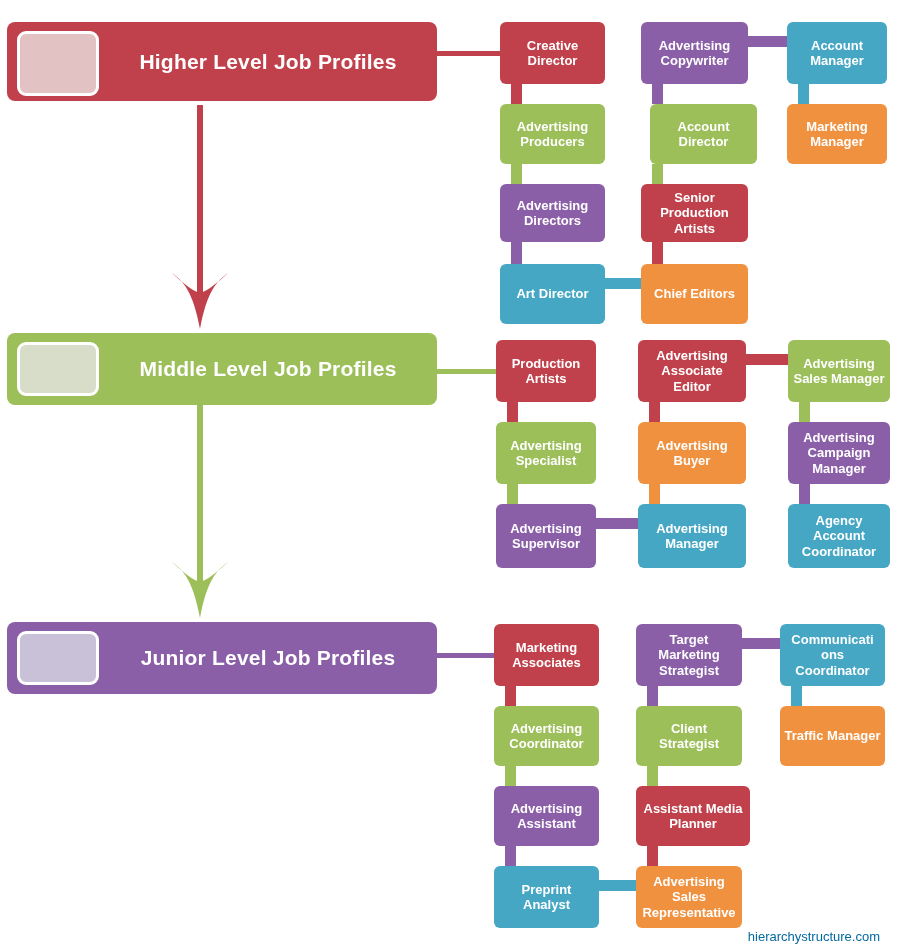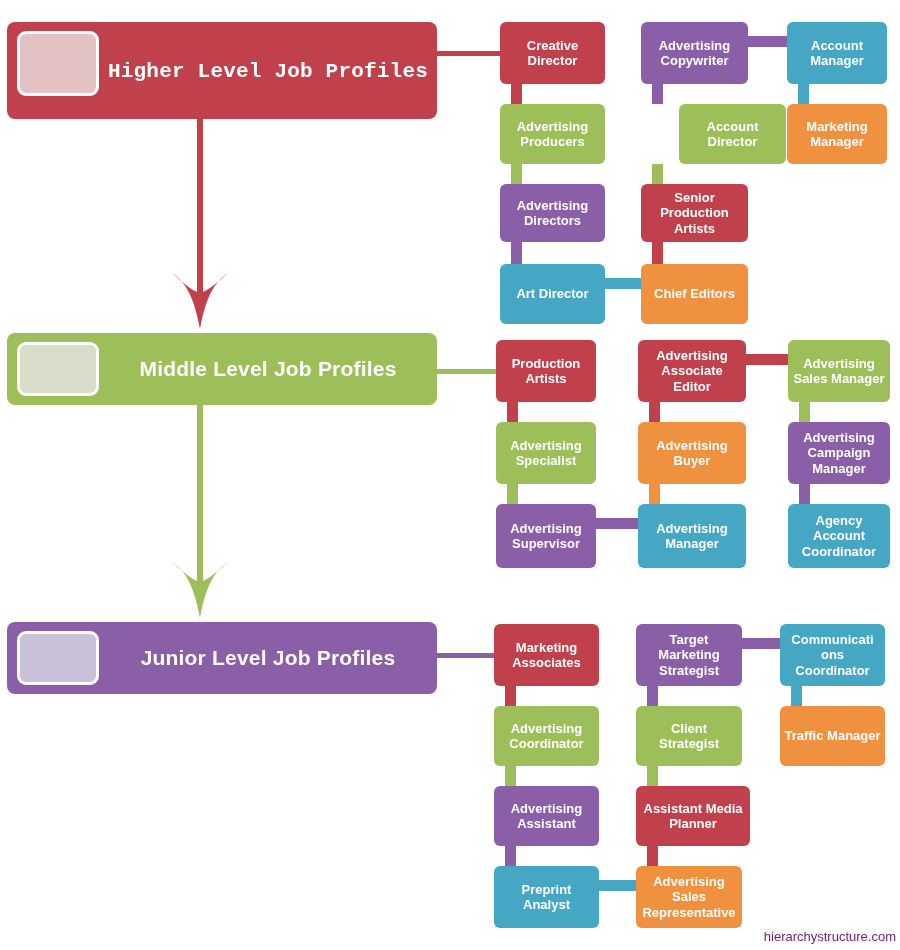--- a/index.html
+++ b/index.html
@@ -57,31 +57,31 @@
   .stub-v{position:absolute;width:11px;}
   .stub-h{position:absolute;height:11px;}
   .lead{position:absolute;height:5px;}
 
   
   .arrow-shaft{position:absolute;width:6px;}
   .arrow-head{position:absolute;}
 
   .watermark{
     position:absolute;
-    right:4px;bottom:6px;
+    right:20px;bottom:6px;
     font-size:13px;
-    color:#701a75;
+    color:#0369a1;
     font-family:"Liberation Sans","DejaVu Sans",sans-serif;
   }
 </style>
 </head>
 <body>
 
 <div id="stage">
-    <div class="banner" style="left: 7px; top: 22px; width: 430px; height: 97px; background: rgb(192, 65, 75); font-family: Liberation Mono, monospace;">
+    <div class="banner" style="left: 7px; top: 22px; width: 430px; height: 79px; background: rgb(192, 65, 75);">
       <div class="banner-swatch" style="background: rgb(226, 194, 195); height: 65px;"></div>
       <div class="banner-label">Higher Level Job Profiles</div>
     </div>
     <div class="lead" style="left: 437px; top: 51px; width: 63px; background: rgb(192, 65, 75);"></div>
     <div class="node" style="left: 500px; top: 22px; width: 105px; height: 62px; background: rgb(192, 65, 75);">
       <span>Creative Director</span>
     </div>
     <div class="stub-v" style="left: 511px; top: 84px; height: 20px; background: rgb(192, 65, 75);"></div>
     <div class="node" style="left: 500px; top: 104px; width: 105px; height: 60px; background: rgb(156, 191, 90);">
       <span>Advertising Producers</span>
@@ -91,21 +91,21 @@
       <span>Advertising Directors</span>
     </div>
     <div class="stub-v" style="left: 511px; top: 242px; height: 22px; background: rgb(138, 95, 168);"></div>
     <div class="node" style="left: 500px; top: 264px; width: 105px; height: 60px; background: rgb(69, 167, 196);">
       <span>Art Director</span>
     </div>
     <div class="node" style="left: 641px; top: 22px; width: 107px; height: 62px; background: rgb(138, 95, 168);">
       <span>Advertising Copywriter</span>
     </div>
     <div class="stub-v" style="left: 652px; top: 84px; height: 20px; background: rgb(138, 95, 168);"></div>
-    <div class="node" style="left: 679px; top: 104px; width: 107px; height: 60px; background: rgb(156, 191, 90);">
+    <div class="node" style="left: 650px; top: 104px; width: 107px; height: 60px; background: rgb(156, 191, 90);">
       <span>Account Director</span>
     </div>
     <div class="stub-v" style="left: 652px; top: 164px; height: 20px; background: rgb(156, 191, 90);"></div>
     <div class="node" style="left: 641px; top: 184px; width: 107px; height: 58px; background: rgb(192, 65, 75);">
       <span>Senior Production Artists</span>
     </div>
     <div class="stub-v" style="left: 652px; top: 242px; height: 22px; background: rgb(192, 65, 75);"></div>
     <div class="node" style="left: 641px; top: 264px; width: 107px; height: 60px; background: rgb(240, 145, 63);">
       <span>Chief Editors</span>
     </div>

